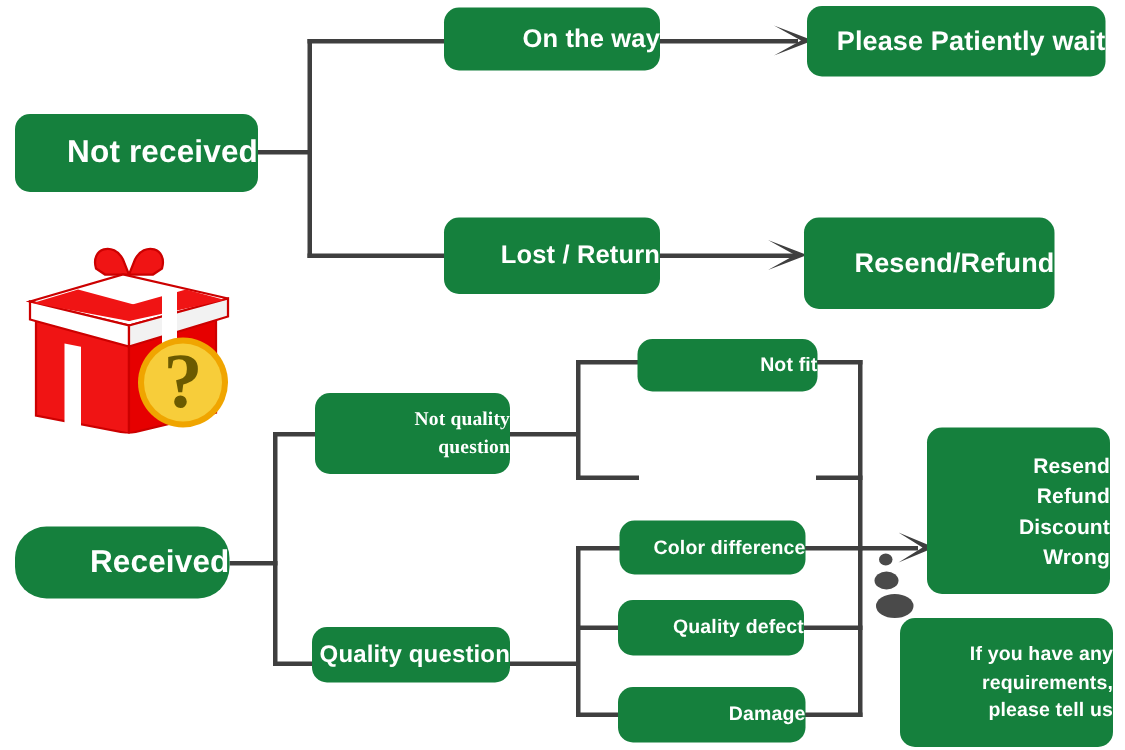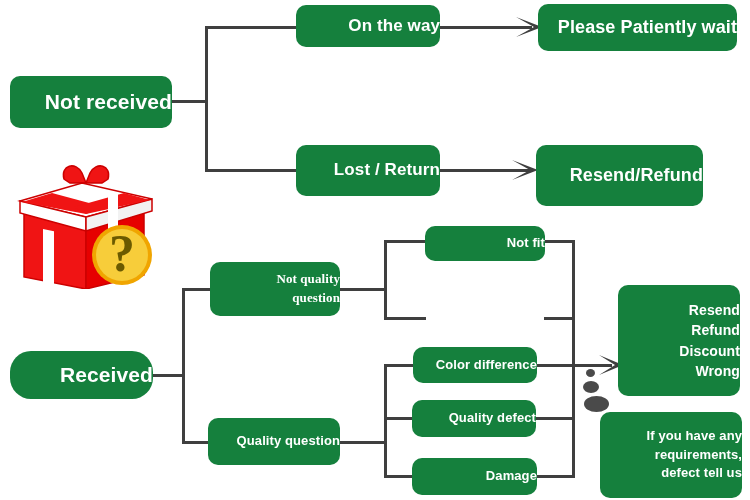--- a/index.html
+++ b/index.html
@@ -60,21 +60,21 @@
 
   
   #n-not-received   { left: 10px;  top: 76px;  width: 162px; height: 52px; font-size: 21px; }
   #n-on-the-way     { left: 296px; top: 5px;   width: 144px; height: 42px; font-size: 17px; }
   #n-please-wait    { left: 538px; top: 4px;   width: 199px; height: 47px; font-size: 18px; }
   #n-lost-return    { left: 296px; top: 145px; width: 144px; height: 51px; font-size: 17px; }
   #n-resend-refund  { left: 536px; top: 145px; width: 167px; height: 61px; font-size: 18px; }
 
   #n-received       { left: 10px;  top: 351px; width: 143px; height: 48px; font-size: 21px; border-radius: 21px; }
   #n-not-quality    { left: 210px; top: 262px; width: 130px; height: 54px; font-size: 13px; font-family: Liberation Serif, serif; }
-  #n-quality-q      { left: 208px; top: 418px; width: 132px; height: 47px; font-size: 13px; }
+  #n-quality-q      { left: 208px; top: 418px; width: 132px; height: 37px; font-size: 16px; }
 
   #n-not-fit        { left: 425px; top: 226px; width: 120px; height: 35px; font-size: 13px; }
   #n-wrong-delivery { left: 424px; top: 299px; width: 122px; height: 40px; font-size: 13px; }
   #n-color-diff     { left: 413px; top: 347px; width: 124px; height: 36px; font-size: 13px; }
   #n-quality-defect { left: 412px; top: 400px; width: 124px; height: 37px; font-size: 13px; }
   #n-damage         { left: 412px; top: 458px; width: 125px; height: 37px; font-size: 13px; }
 
   #n-actions        { left: 618px; top: 285px; width: 122px; height: 111px; font-size: 14px; }
   #n-tell-us        { left: 600px; top: 412px; width: 142px; height: 86px; font-size: 13px; }
 </style>
@@ -213,16 +213,16 @@
   <div class="node" id="n-actions">
     <span class="line-txt">Resend</span>
     <span class="line-txt">Refund</span>
     <span class="line-txt">Discount</span>
     <span class="line-txt">Wrong</span>
   </div>
 
   <div class="node" id="n-tell-us">
     <span class="line-txt">If you have any</span>
     <span class="line-txt">requirements,</span>
-    <span class="line-txt">defect tell us</span>
+    <span class="line-txt">please tell us</span>
   </div>
 
 </div>
 
 </body></html>

